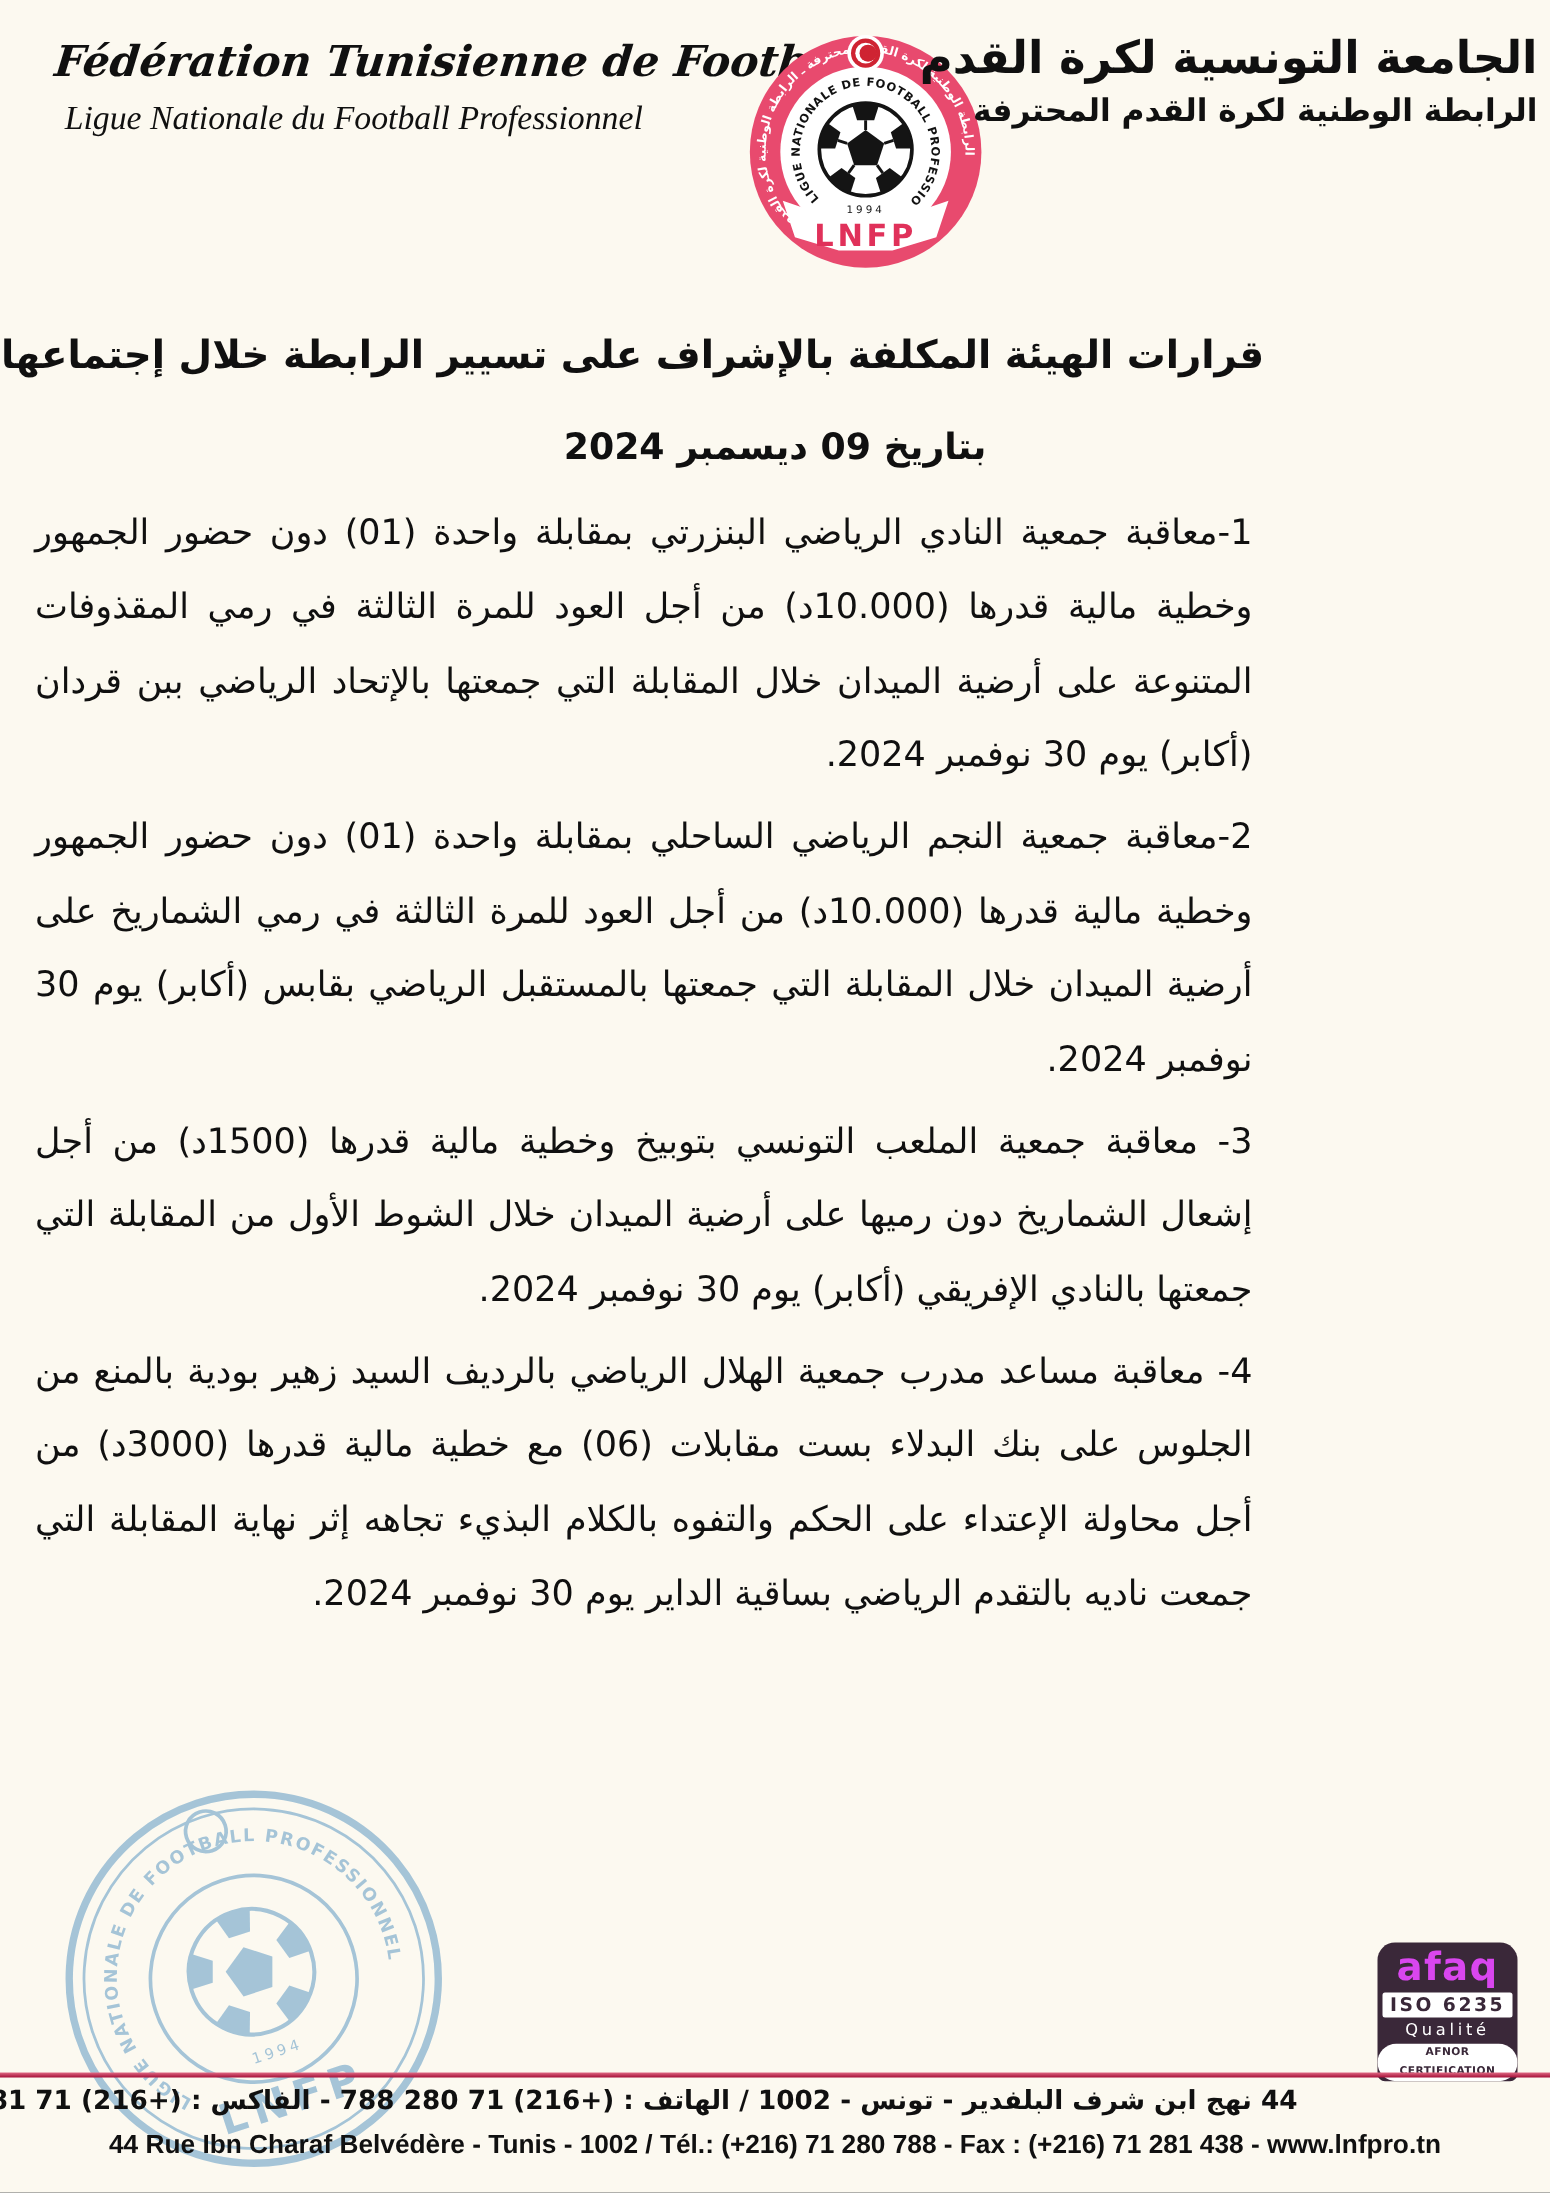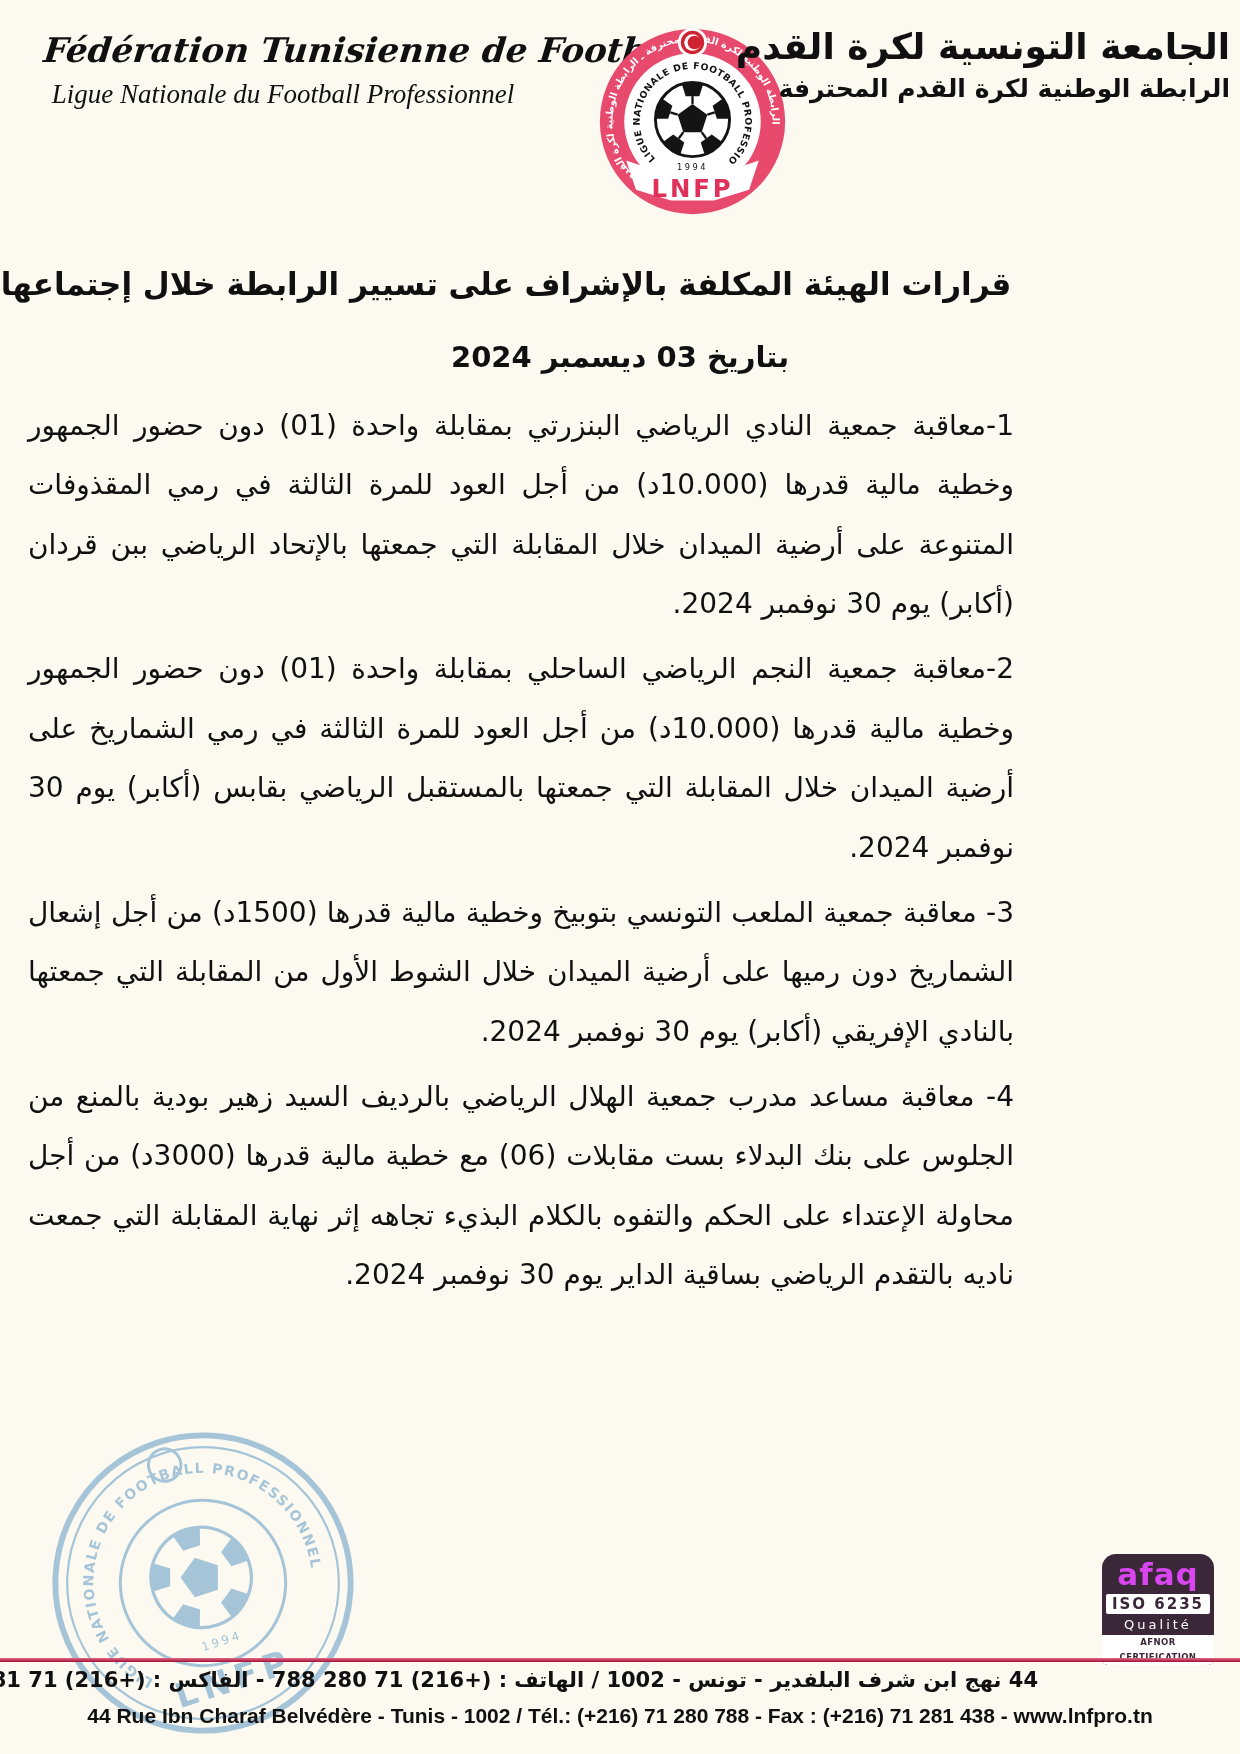--- a/index.html
+++ b/index.html
@@ -30,21 +30,21 @@
   .dateline{
     position:absolute;top:340px;left:0;width:1240px;text-align:center;
     direction:rtl;font-size:29px;font-weight:bold;
   }
   
   .body-text{
     position:absolute;top:396px;left:28px;width:986px;
     direction:rtl;text-align:justify;font-size:28px;line-height:2.12;
     z-index:1;
   }
-  .body-text p{margin:0 0 6px 0;}
+  .body-text p{margin:0 12px 6px 0;}
   
   .stamp{
     position:absolute;left:48px;top:1428px;z-index:2;
     opacity:.5;mix-blend-mode:multiply;
   }
   
   .afaq{
     position:absolute;left:1102px;top:1554px;width:112px;z-index:2;
     background:#3a2839;border-radius:14px 14px 6px 6px;overflow:hidden;
     text-align:center;box-sizing:border-box;padding-top:2px;
@@ -53,21 +53,21 @@
     color:#d946ef;font-weight:bold;font-size:31px;letter-spacing:1px;
     line-height:36px;font-family:"DejaVu Sans",sans-serif;
   }
   .afaq .iso{
     background:#fff;color:#3a2839;font-weight:bold;font-size:15px;
     letter-spacing:2px;margin:2px 4px;line-height:20px;border-radius:2px;
   }
   .afaq .quality{color:#fff;font-size:13px;letter-spacing:3px;line-height:17px;}
   .afaq .certifier{
     background:#fff;color:#3a2839;font-weight:bold;font-size:8.5px;
-    letter-spacing:.4px;line-height:15px;margin-top:2px;
+    letter-spacing:.4px;line-height:15px;margin-top:2px;border-radius:15px;
   }
   
   .footer-rule{
     position:absolute;top:1658px;left:0;width:1240px;height:4px;
     background:linear-gradient(#e06a84,#a50f38);z-index:3;
   }
   .footer-ar{
     position:absolute;top:1668px;left:0;width:1038px;text-align:center;
     direction:rtl;font-size:21px;font-weight:bold;z-index:3;white-space:nowrap;
   }
@@ -133,21 +133,21 @@
       <polygon points="0,-4 1.2,-1.4 4,-1.2 1.9,0.6 2.6,3.3 0,1.8 -2.6,3.3 -1.9,0.6 -4,-1.2 -1.2,-1.4" fill="#cf2332"></polygon>
     </g>
   </svg>
 
   <div class="hdr-ar">
     <div class="org">الجامعة التونسية لكرة القدم</div>
     <div class="ligue">الرابطة الوطنية لكرة القدم المحترفة</div>
   </div>
 
   <div class="title">قرارات الهيئة المكلفة بالإشراف على تسيير الرابطة خلال إجتماعها</div>
-  <div class="dateline">بتاريخ 03 ديسمبر 2024</div>
+  <div class="dateline">بتاريخ 09 ديسمبر 2024</div>
 
   <div class="body-text">
     <p>1-معاقبة جمعية النادي الرياضي البنزرتي بمقابلة واحدة (01) دون حضور الجمهور وخطية مالية قدرها (10.000د) من أجل العود للمرة الثالثة في رمي المقذوفات المتنوعة على أرضية الميدان خلال المقابلة التي جمعتها بالإتحاد الرياضي ببن قردان (أكابر) يوم 30 نوفمبر 2024.</p>
     <p>2-معاقبة جمعية النجم الرياضي الساحلي بمقابلة واحدة (01) دون حضور الجمهور وخطية مالية قدرها (10.000د) من أجل العود للمرة الثالثة في رمي الشماريخ على أرضية الميدان خلال المقابلة التي جمعتها بالمستقبل الرياضي بقابس (أكابر) يوم 30 نوفمبر 2024.</p>
     <p>3- معاقبة جمعية الملعب التونسي بتوبيخ وخطية مالية قدرها (1500د) من أجل إشعال الشماريخ دون رميها على أرضية الميدان خلال الشوط الأول من المقابلة التي جمعتها بالنادي الإفريقي (أكابر) يوم 30 نوفمبر 2024.</p>
     <p>4- معاقبة مساعد مدرب جمعية الهلال الرياضي بالرديف السيد زهير بودية بالمنع من الجلوس على بنك البدلاء بست مقابلات (06) مع خطية مالية قدرها (3000د) من أجل محاولة الإعتداء على الحكم والتفوه بالكلام البذيء تجاهه إثر نهاية المقابلة التي جمعت ناديه بالتقدم الرياضي بساقية الداير يوم 30 نوفمبر 2024.</p>
   </div>
 
   <svg class="stamp" width="310" height="310" viewBox="-105 -105 210 210">
     <g transform="rotate(-18)">

